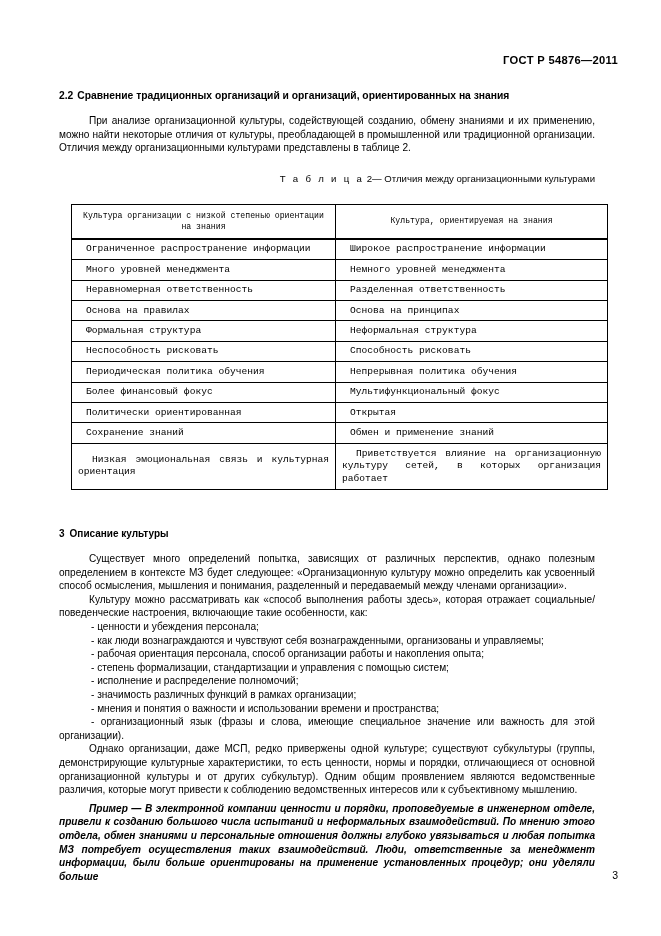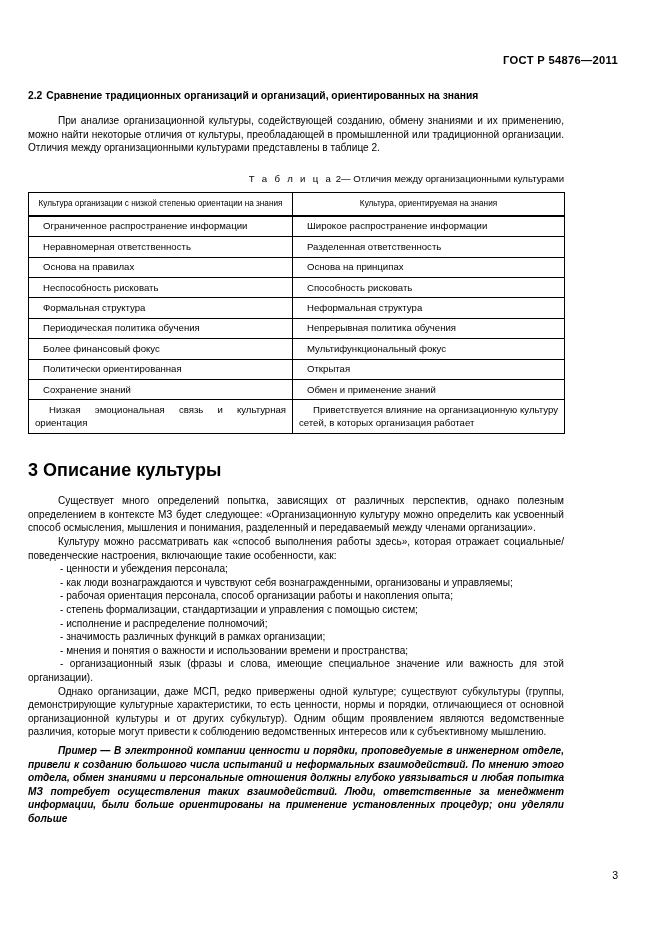--- a/index.html
+++ b/index.html
@@ -16,21 +16,21 @@
     position: relative;
     width: 661px;
     height: 936px;
     margin: 0 auto;
     background: #ffffff;
     box-sizing: border-box;
     overflow: hidden;
   }
   .content {
     position: absolute;
-    left: 28px;
+    left: 59px;
     top: 0;
     width: 536px;
   }
 
   
   .running-head {
     position: absolute;
     right: 43px;
     top: 54px;
     font-size: 11.2px;
@@ -42,21 +42,21 @@
   
   .sec-head {
     font-size: 10.3px;
     font-weight: bold;
     margin: 0;
     padding: 0;
   }
   .sec-head .num { margin-right: 4px; }
 
   .sec-head-2 {
-    font-size: 18px;
+    font-size: 10px;
     font-weight: bold;
     margin: 0;
   }
   .sec-head-2 .num { margin-right: 5px; }
 
   
   p.body {
     font-size: 10.1px;
     line-height: 13.6px;
     text-align: justify;
@@ -94,21 +94,22 @@
     font-size: 9.6px;
     margin: 0;
     text-align: right;
   }
   .table-caption .tword { letter-spacing: 2.3px; }
 
   table.gost {
     border-collapse: collapse;
     width: 536px;
     table-layout: fixed;
-    margin: 0;
+    margin: 12px;
+    font-family: Liberation Mono, monospace;
   }
   table.gost col.c1 { width: 264px; }
   table.gost col.c2 { width: 272px; }
 
   table.gost th, table.gost td {
     border: 1px solid #000000;
     padding: 0;
     vertical-align: middle;
   }
   table.gost thead th {
@@ -186,34 +187,38 @@
           <th>Культура организации с низкой степенью ориентации на знания</th>
           <th>Культура, ориентируемая на знания</th>
         </tr>
       </thead>
       <tbody>
         <tr>
           <td>Ограниченное распространение информации</td>
           <td>Широкое распространение информации</td>
         </tr>
         <tr>
+          <td>Много уровней менеджмента</td>
+          <td>Немного уровней менеджмента</td>
+        </tr>
+        <tr>
           <td>Неравномерная ответственность</td>
           <td>Разделенная ответственность</td>
         </tr>
         <tr>
           <td>Основа на правилах</td>
           <td>Основа на принципах</td>
         </tr>
         <tr>
+          <td>Формальная структура</td>
+          <td>Неформальная структура</td>
+        </tr>
+        <tr>
           <td>Неспособность рисковать</td>
           <td>Способность рисковать</td>
-        </tr>
-        <tr>
-          <td>Формальная структура</td>
-          <td>Неформальная структура</td>
         </tr>
         <tr>
           <td>Периодическая политика обучения</td>
           <td>Непрерывная политика обучения</td>
         </tr>
         <tr>
           <td>Более финансовый фокус</td>
           <td>Мультифункциональный фокус</td>
         </tr>
         <tr>

